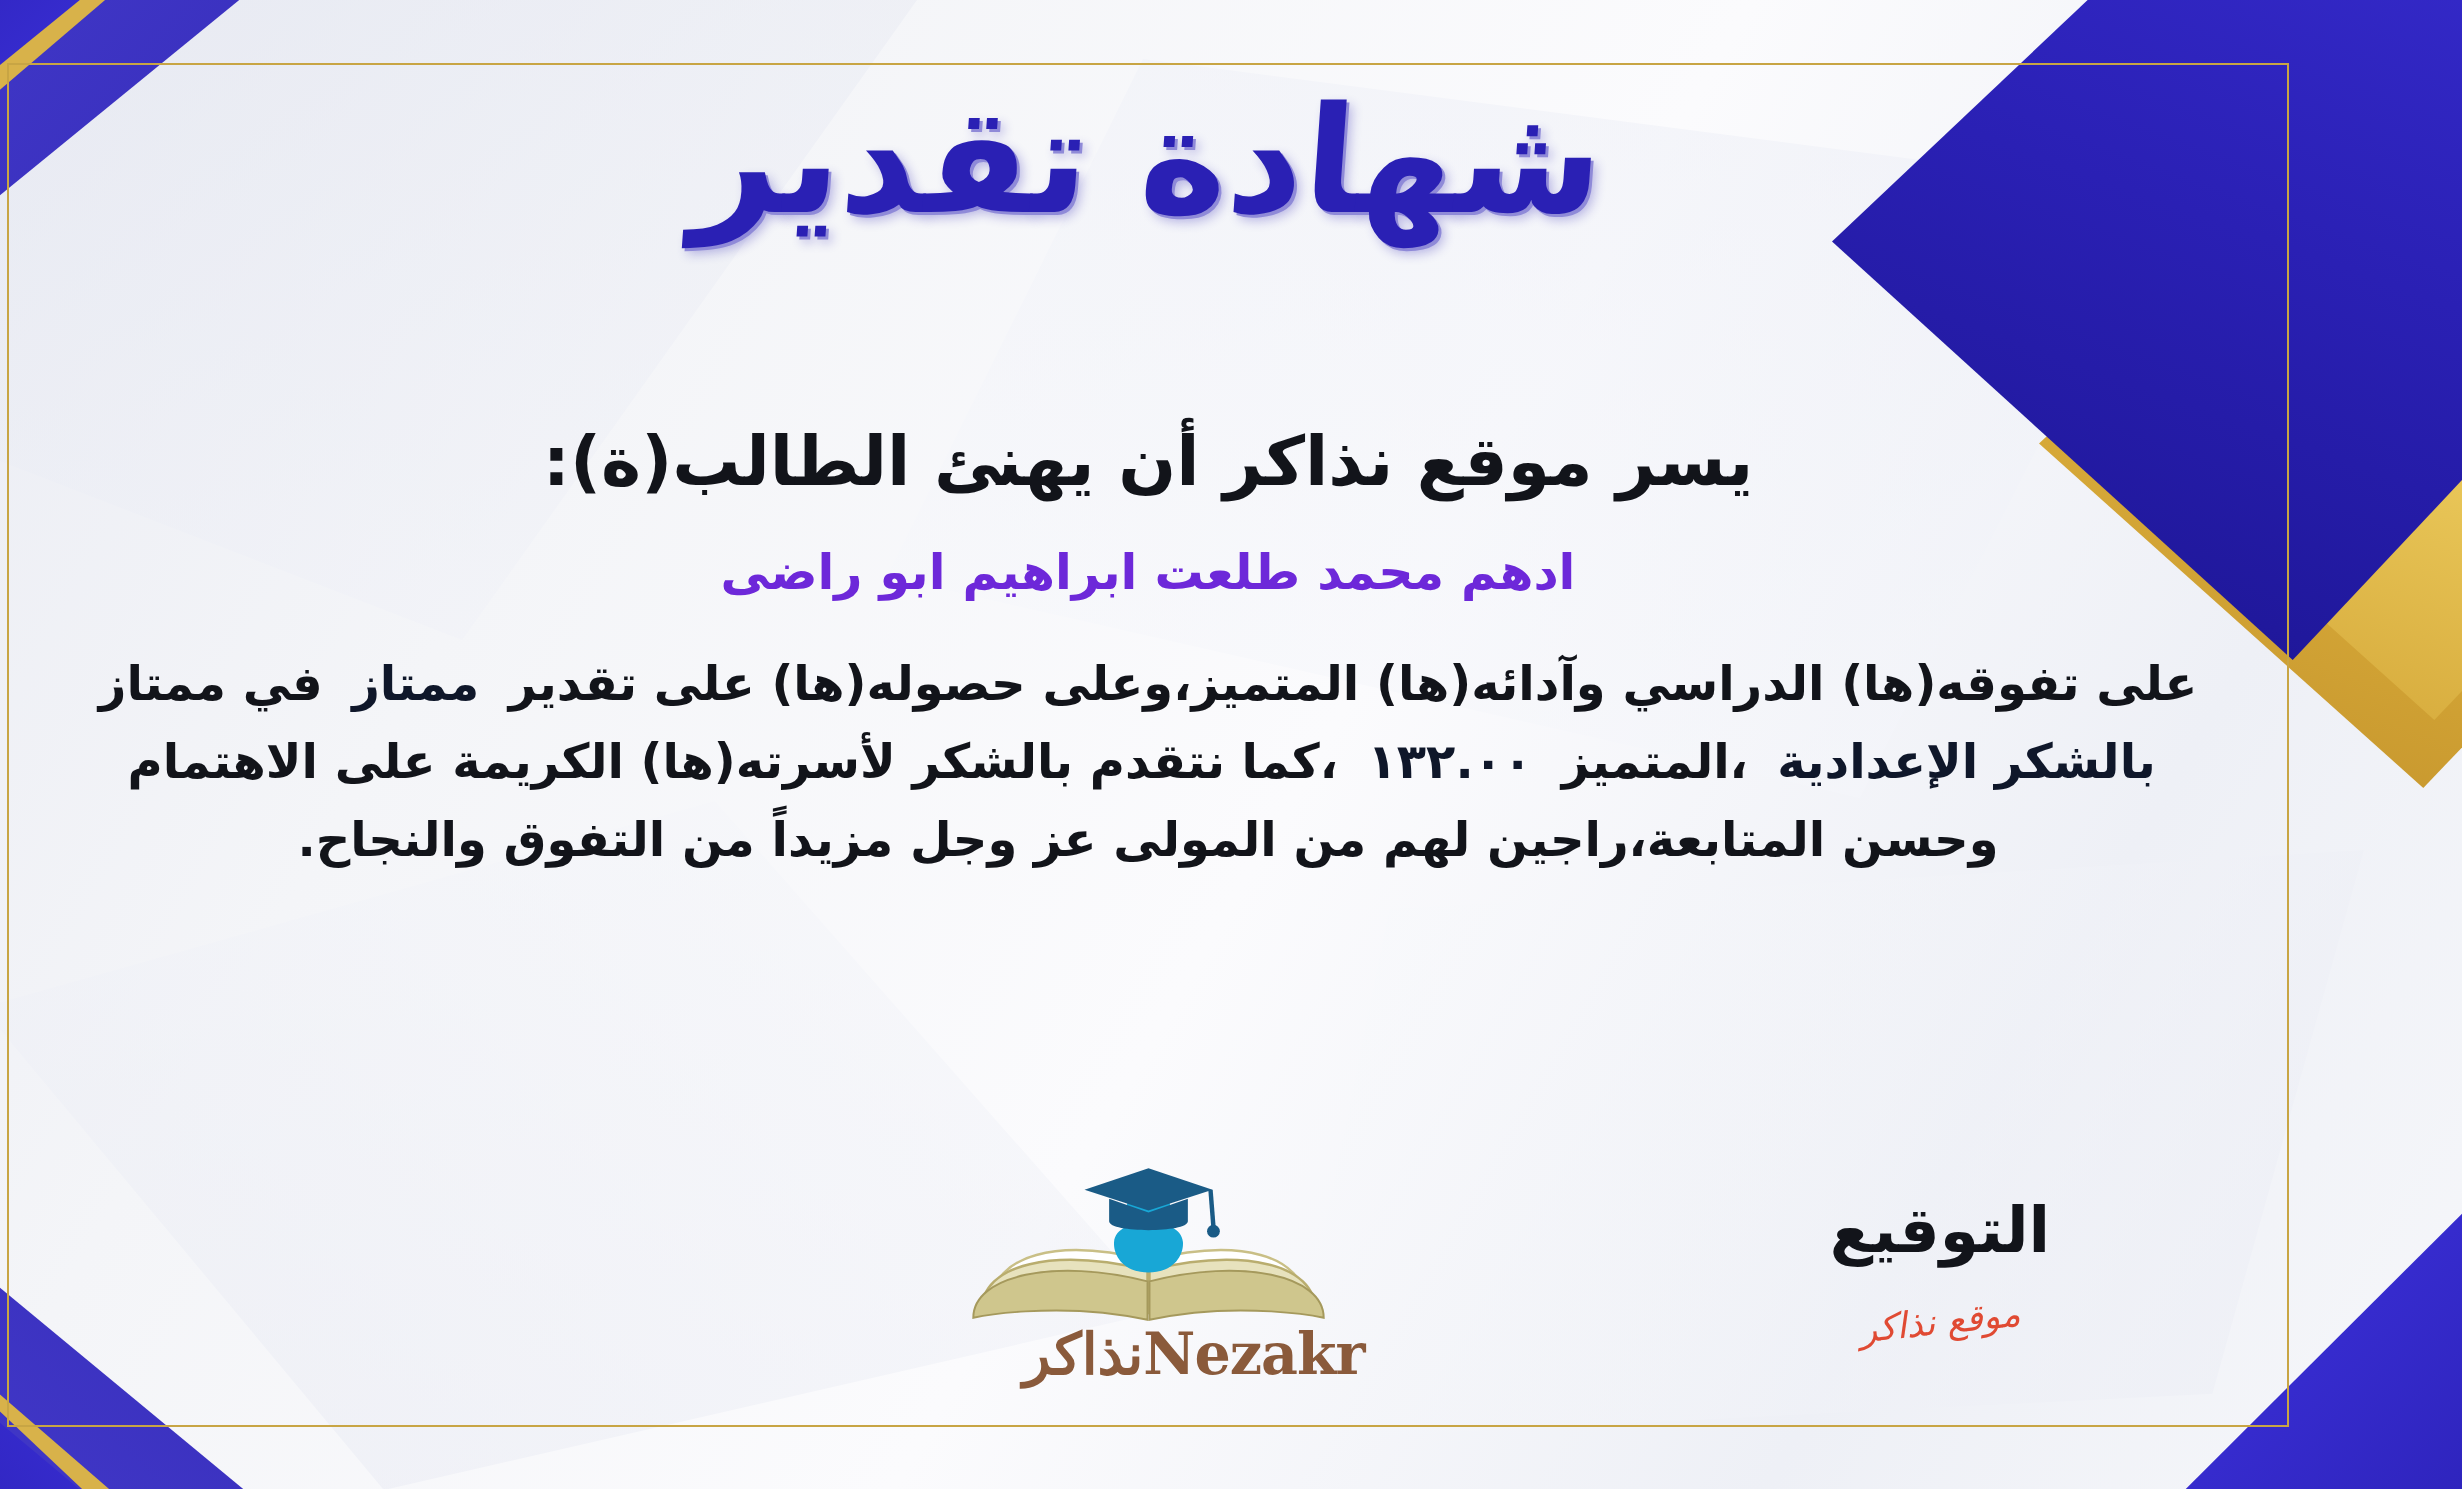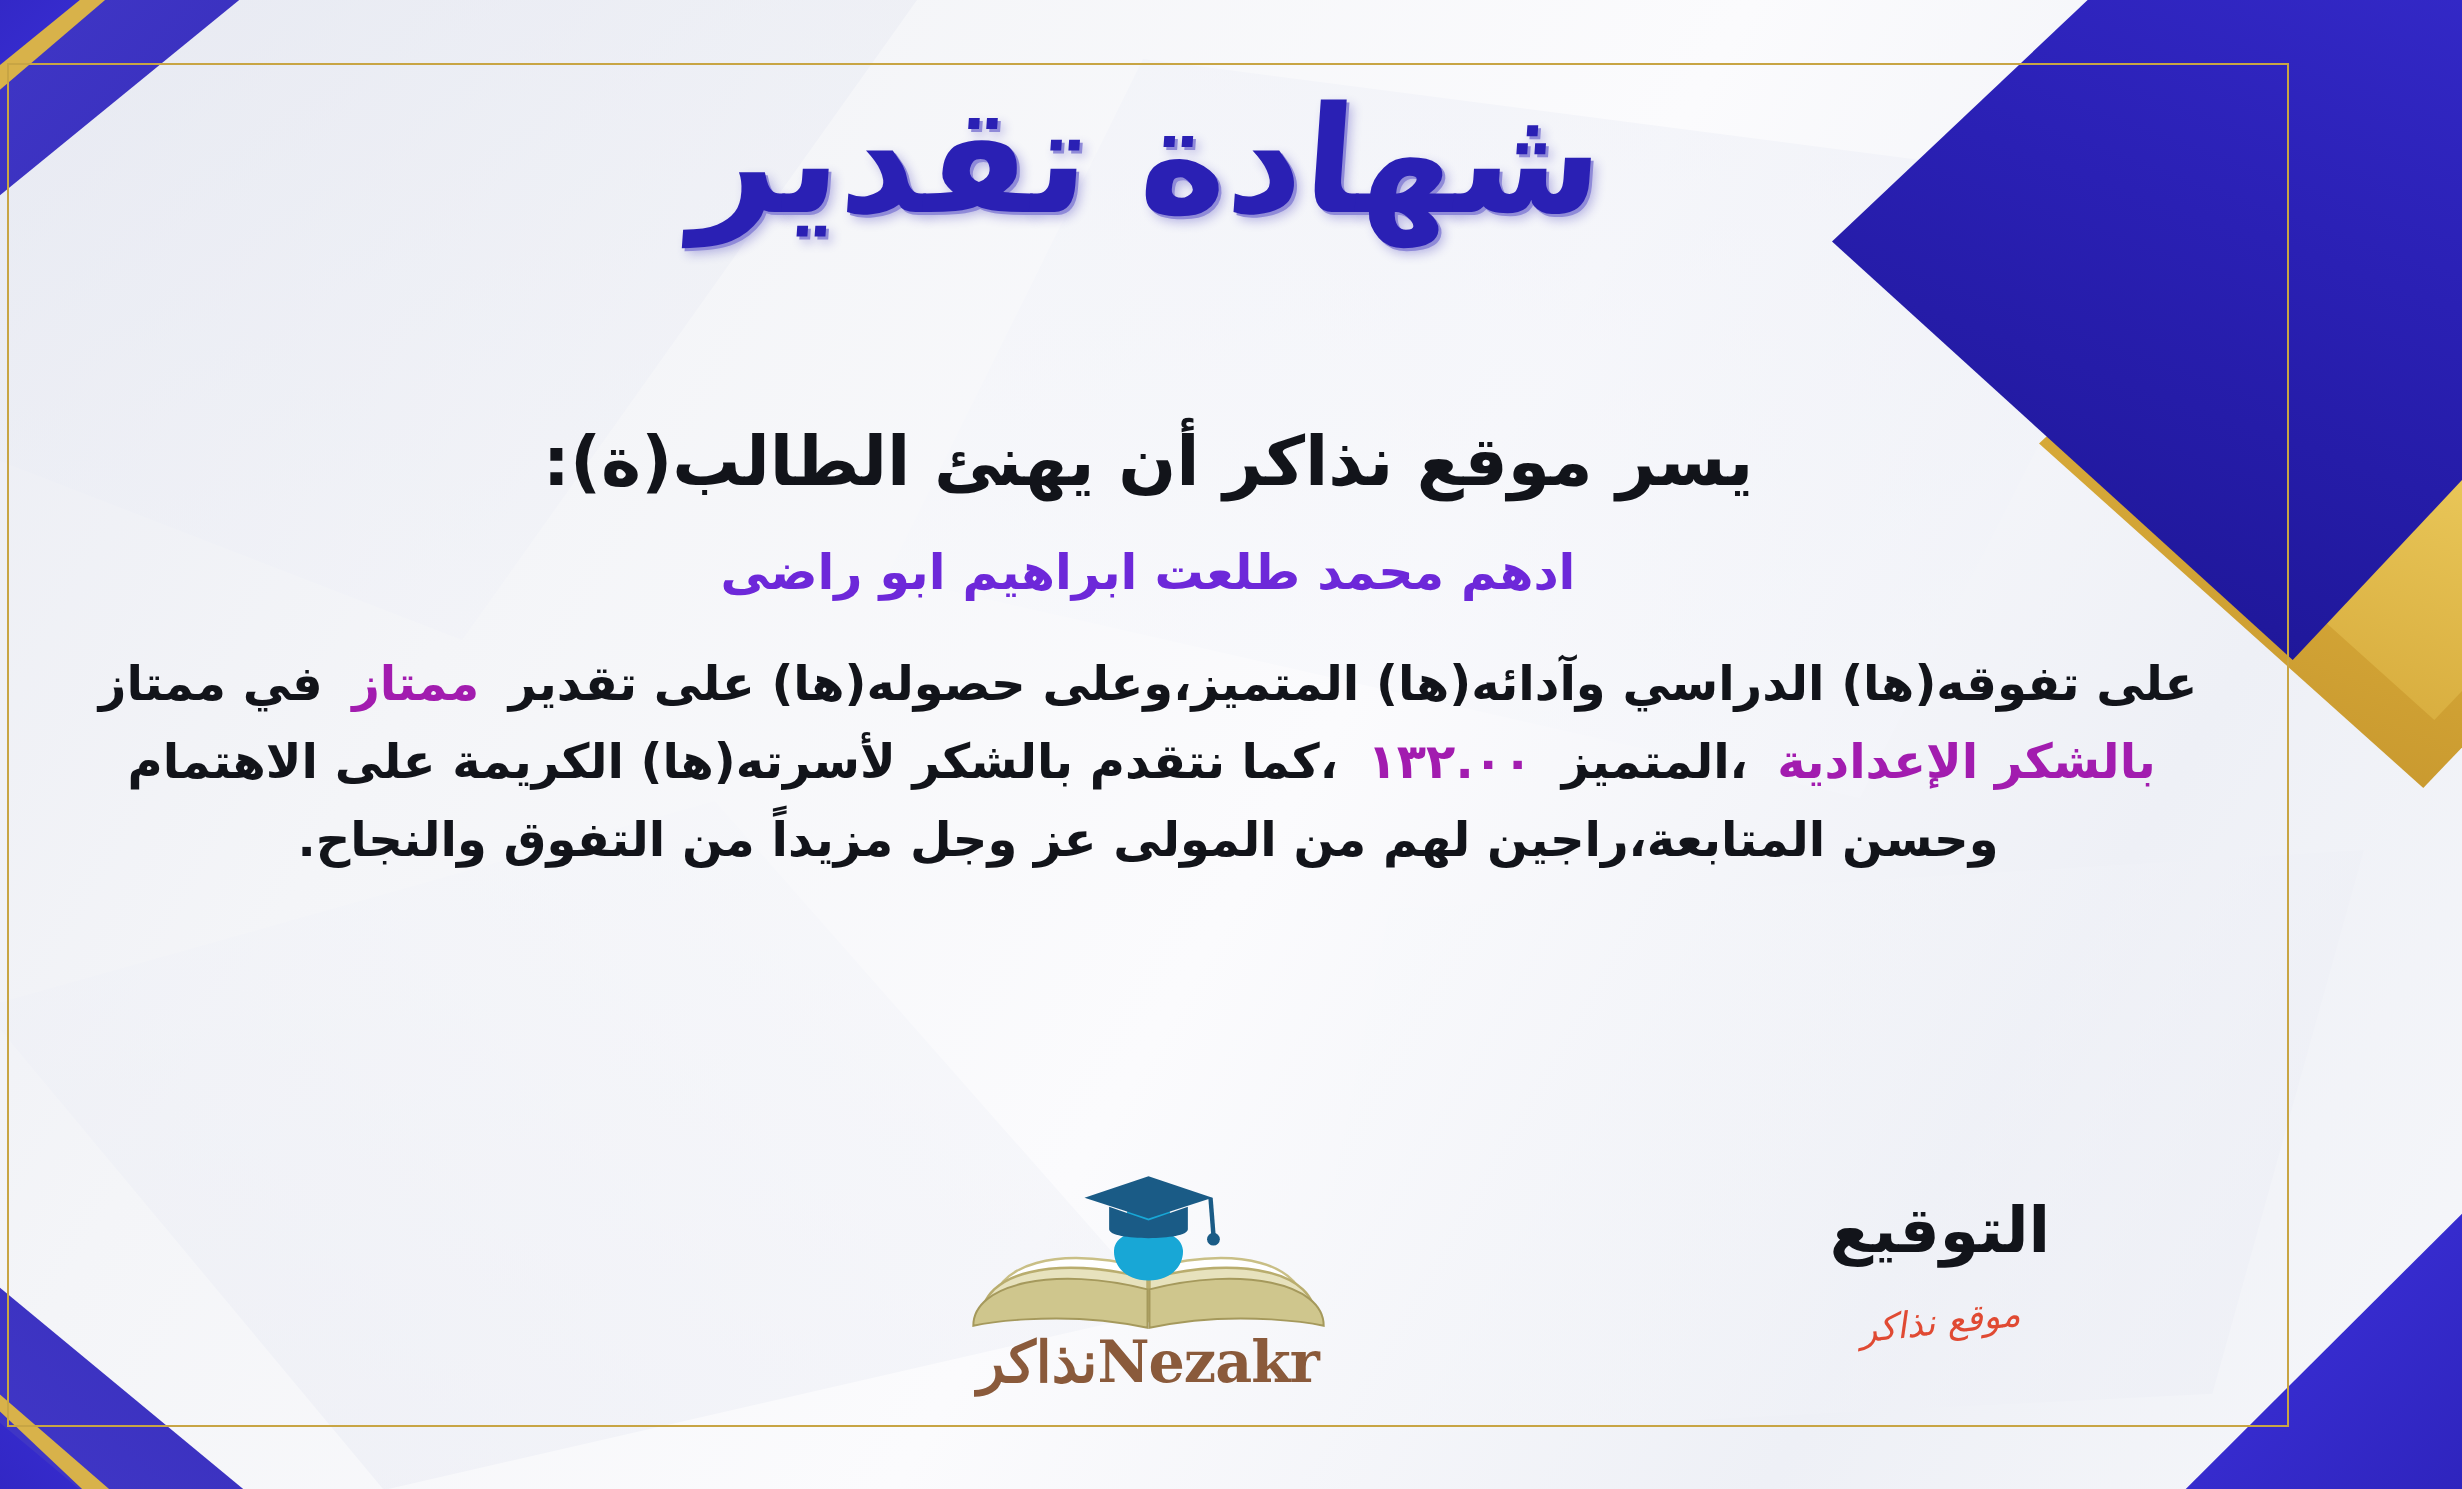--- a/index.html
+++ b/index.html
@@ -195,21 +195,21 @@
     color: #6d28d9;
     margin-bottom: 34px;
     font-weight: 700;
   }
   .para {
     font-size: 48px;
     line-height: 1.62;
     text-align: center;
   }
   .hl {
-    color: #a21caf;
+    color: #0f172a;
     font-weight: 700;
     padding: 0 12.8px;
   }
 
   
   .sign-block {
     position: absolute;
     right: 384px;
     bottom: 148px;
     text-align: center;
@@ -226,25 +226,24 @@
     font-size: 36px;
     color: #e04a33;
     font-style: italic;
     transform: rotate(-6deg);
     display: inline-block;
   }
 
   
   .logo {
     position: absolute;
-    bottom: 100px;
+    bottom: 108px;
     left: 50%;
     transform: translateX(-50%);
     width: 433px;
-    text-align: center;
   }
   .logo-art {
     position: relative;
     width: 374px;
     height: 163px;
     margin: 0 auto 3px;
   }
   .logo-name {
     font-family: "DejaVu Serif", "Liberation Serif", serif;
     font-size: 57px;

